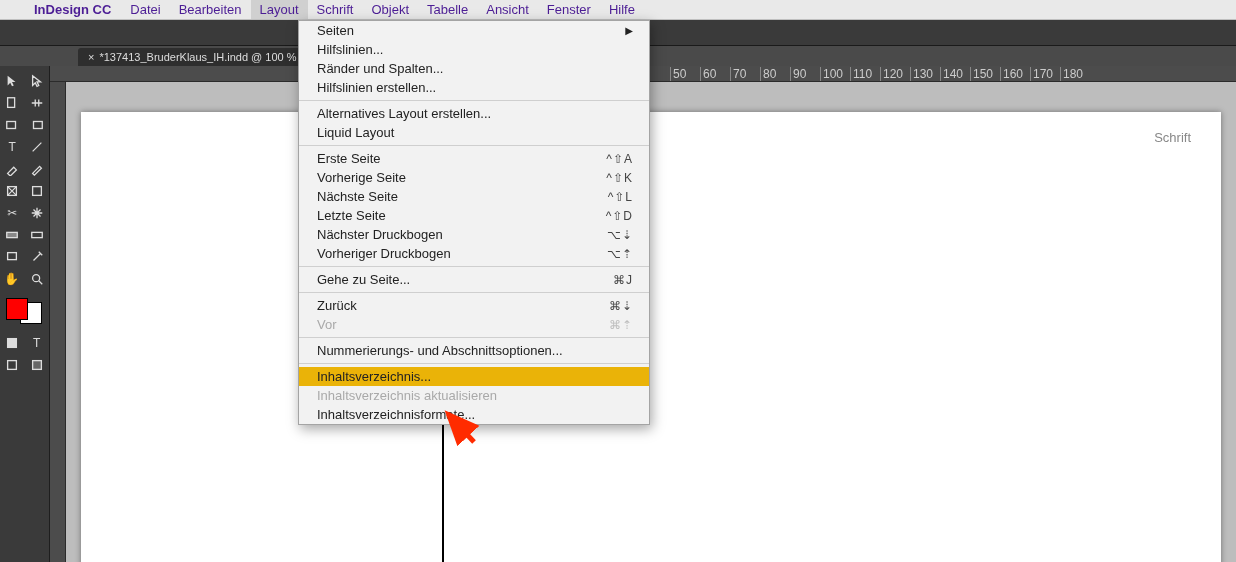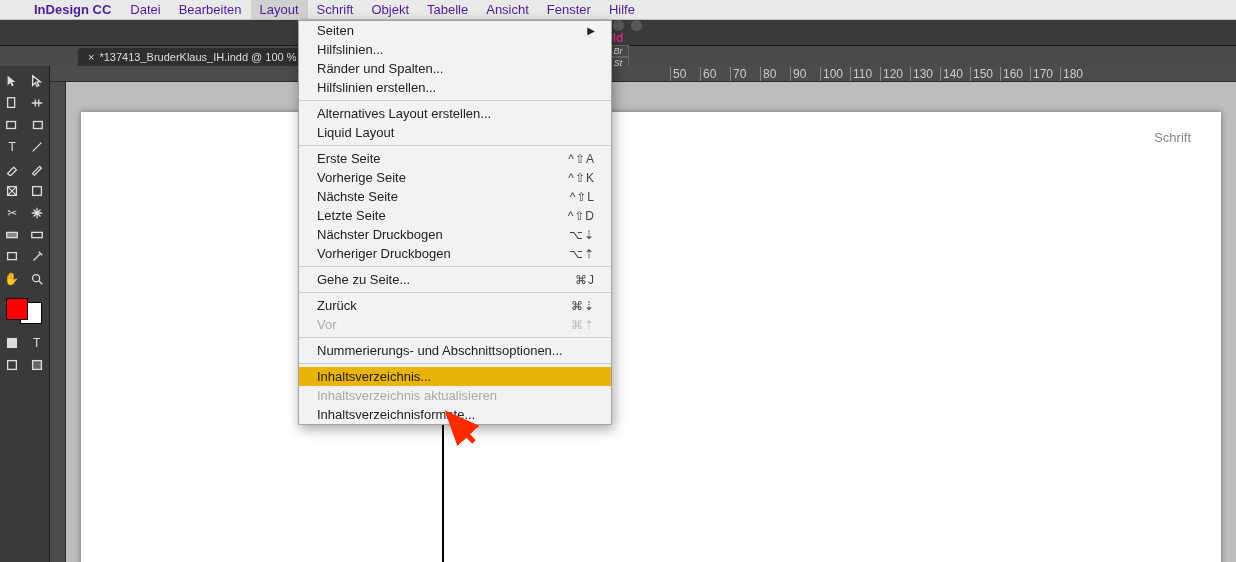--- a/index.html
+++ b/index.html
@@ -40,21 +40,21 @@
   .swatch .fg{position:absolute;left:2px;top:2px;width:22px;height:22px;background:#ff0000;border:1px solid #000;}
   .swatch .bg{position:absolute;right:2px;bottom:2px;width:22px;height:22px;background:#fff;border:1px solid #000;}
 
   
   .canvas{ position:absolute; left:66px; top:82px; right:0; bottom:0; background:#bdbdbd;}
   .paper{ position:absolute;left:15px; top:30px; width:1140px; height:520px; background:#fff; box-shadow:0 0 6px rgba(0,0,0,.4);}
   .page-label{ position:absolute; right:30px; top:18px; color:#888; font-size:13px;}
   .spine{ position:absolute;left:376px;top:60px;width:2px;height:510px;background:#000; z-index:1;}
 
   
-  .dropdown{ position:absolute; left:298px; top:20px; width:314px; background:#f2f2f2; border:1px solid #a4a4a4; box-shadow:2px 4px 12px rgba(0,0,0,.35); font-size:13px; color:#222; z-index:50;}
+  .dropdown{ position:absolute; left:298px; top:20px; width:352px; background:#f2f2f2; border:1px solid #a4a4a4; box-shadow:2px 4px 12px rgba(0,0,0,.35); font-size:13px; color:#222; z-index:50;}
   .dd-item{ display:flex; align-items:center; justify-content:space-between; padding:2px 16px 2px 18px; height:19px;}
   .dd-item.disabled{ color:#a9a9a9;}
   .dd-item.highlight{ background:#eab308;}
   .dd-sep{ height:1px; background:#cfcfcf; margin:3px 0;}
   .dd-arrow{ font-size:10px;}
   .shortcut{ font-size:12px; color:#444; letter-spacing:1px;}
   .dd-item.disabled .shortcut{ color:#bdbdbd;}
 
   
   .red-arrow{position:absolute;left:432px;top:400px;z-index:60;}

